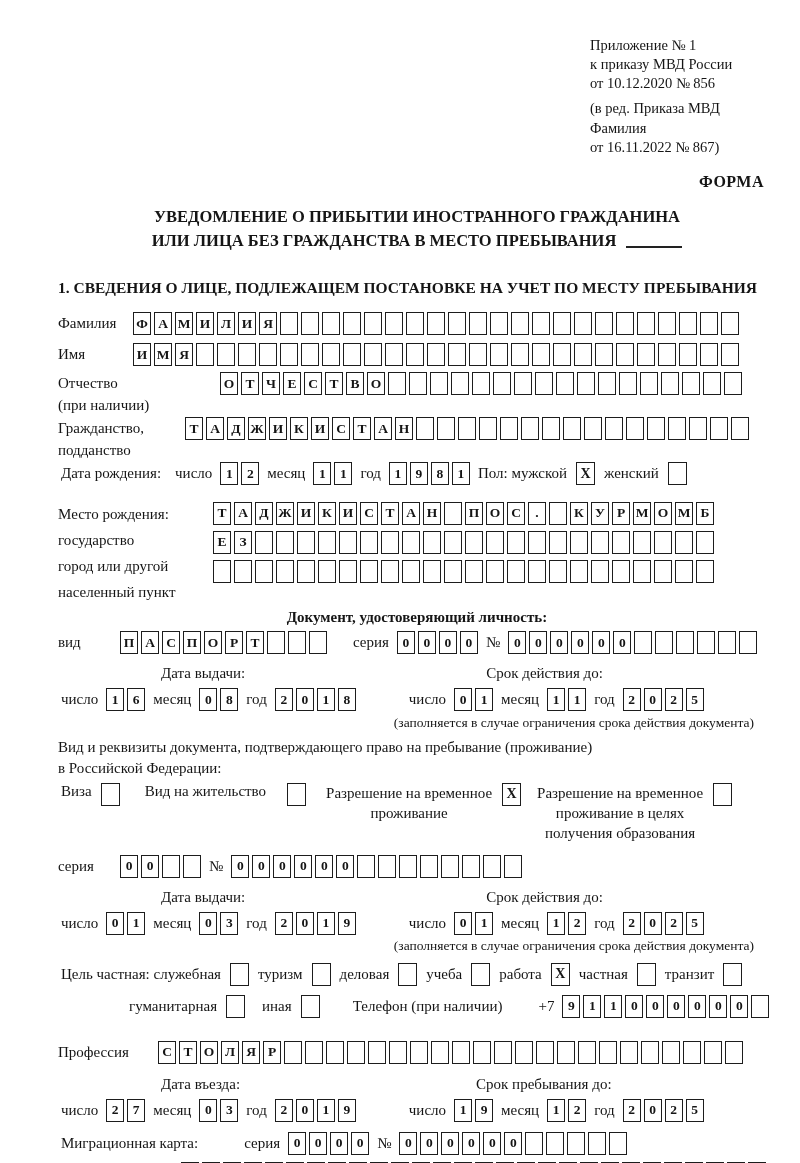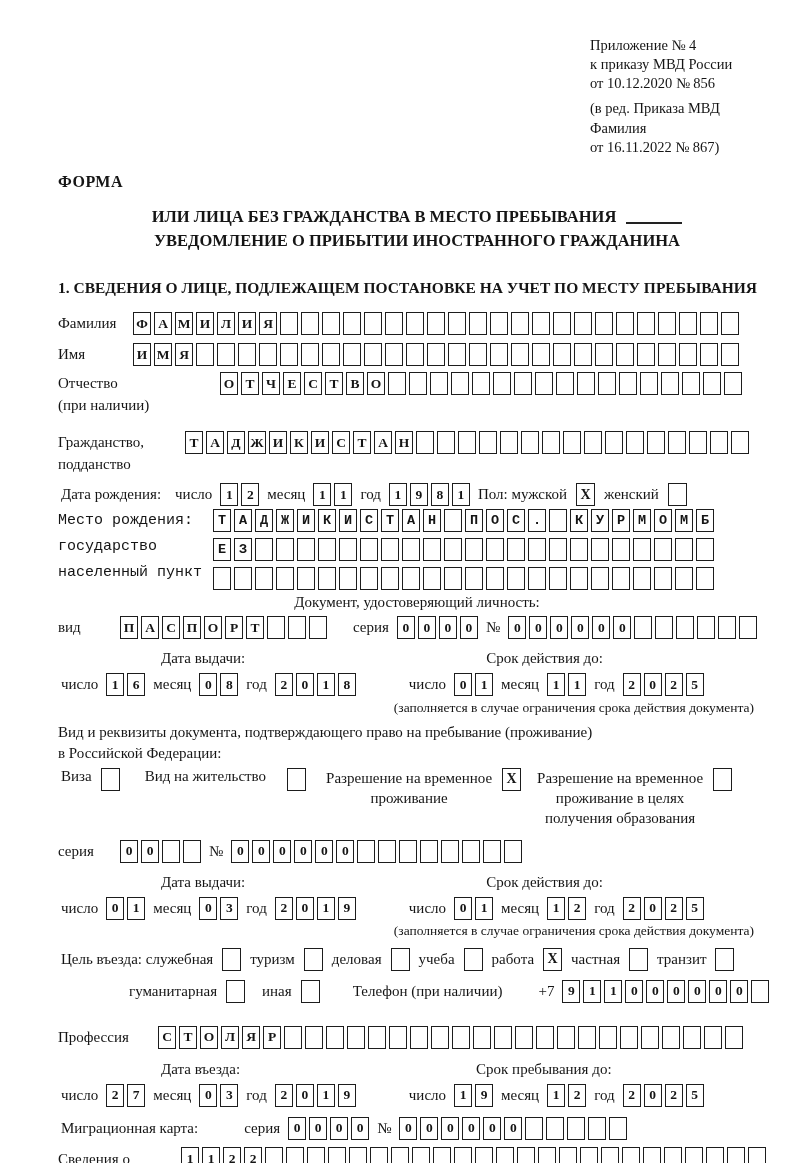--- a/index.html
+++ b/index.html
@@ -6,21 +6,21 @@
   body{
     width:800px;height:1163px;background:#ffffff;color:#151515;
     font-family:"Liberation Serif","DejaVu Serif",serif;
     -webkit-font-smoothing:antialiased;overflow:hidden;
   }
   .page{padding:36px 24px 0 58px;box-sizing:border-box;}
   
   .hdr{display:flex;flex-direction:column;align-items:flex-end;}
   .hdr-inner{width:186px;text-align:left;font-size:14.5px;line-height:1.32;}
   .hdr-ed{margin-top:6px;}
-  .forma{font-weight:700;font-size:16px;padding-right:12px;margin-top:16px;letter-spacing:.5px;}
+  .forma{font-weight:700;font-size:16px;text-align:right;padding-right:12px;margin-top:16px;letter-spacing:.5px;}
   
   .title{font-weight:700;font-size:16.5px;text-align:center;margin-top:14px;line-height:1.45;}
   .blank{display:inline-block;width:56px;border-bottom:2px solid #222;margin-left:10px;transform:translateY(2px);}
   .sec1{font-weight:700;font-size:15.5px;margin-top:26px;margin-bottom:14px;}
   
   .fline{display:flex;align-items:center;margin-top:5px;min-height:26px;flex-wrap:nowrap;}
   .fline.top{align-items:flex-start;}
   .lbl,.txt{font-size:15px;white-space:nowrap;}
   .lbl{display:inline-block;flex:0 0 auto;}
   .txt{margin:0 3px;flex:0 0 auto;}
@@ -30,50 +30,50 @@
   .cell{
     width:16px;height:21px;border:1.5px solid #1d1d1d;background:#fff;
     display:inline-flex;align-items:center;justify-content:center;
     font-size:13.5px;font-weight:700;flex:0 0 auto;
   }
   .cbx{
     width:17px;height:21px;border:1.5px solid #1d1d1d;background:#fff;
     display:inline-flex;align-items:center;justify-content:center;
     font-size:14px;font-weight:700;margin:0 6px;flex:0 0 auto;
   }
-  .chead{font-weight:400;font-size:15px;text-align:center;margin-top:6px;}
+  .chead{font-weight:700;font-size:15px;text-align:center;margin-top:6px;}
   .note{font-size:13.5px;margin-top:2px;}
   .note.right{text-align:right;padding-right:22px;}
   .plain{font-size:15px;margin-top:7px;}
   .block{display:flex;margin-top:6px;}
   .blk-labels{flex:0 0 auto;font-size:15px;line-height:26px;}
   .blk-rows{display:flex;flex-direction:column;gap:6px;padding-top:1px;}
 </style>
 </head>
 <body>
 
 <div class="page">
 
   <div class="hdr">
     <div class="hdr-inner">
-      <div>Приложение № 4</div>
+      <div>Приложение № 1</div>
       <div>к приказу МВД России</div>
       <div>от 10.12.2020 № 856</div>
       <div class="hdr-ed">(в ред. Приказа МВД Фамилия</div>
       <div>от 16.11.2022 № 867)</div>
     </div>
   </div>
 
   <div class="forma">ФОРМА</div>
 
   <div class="title">
+    <div>УВЕДОМЛЕНИЕ О ПРИБЫТИИ ИНОСТРАННОГО ГРАЖДАНИНА</div>
     <div>
       <span>ИЛИ ЛИЦА БЕЗ ГРАЖДАНСТВА В МЕСТО ПРЕБЫВАНИЯ</span><span class="blank"></span>
     </div>
-    <div>УВЕДОМЛЕНИЕ О ПРИБЫТИИ ИНОСТРАННОГО ГРАЖДАНИНА</div>
   </div>
 
   <div class="sec1">1. СВЕДЕНИЯ О ЛИЦЕ, ПОДЛЕЖАЩЕМ ПОСТАНОВКЕ НА УЧЕТ ПО МЕСТУ ПРЕБЫВАНИЯ</div>
 
   <div id="form-root">
       <div class="fline" style="margin-top: 0px;">
         <span class="lbl" style="min-width: 70px;">Фамилия</span>
         <span class="cells">
           <span class="cell">Ф</span>
           <span class="cell">А</span>
@@ -164,21 +164,21 @@
           <span class="cell"></span>
           <span class="cell"></span>
           <span class="cell"></span>
           <span class="cell"></span>
           <span class="cell"></span>
           <span class="cell"></span>
           <span class="cell"></span>
         </span>
       </div>
       <div class="plain" style="margin-top: 0px;">(при наличии)</div>
-      <div class="fline" style="margin-top: 16px; align-items: center;">
+      <div class="fline" style="margin-top: 2px; align-items: center;">
         <span class="lbl" style="min-width: 122px;">Гражданство,</span>
         <span class="cells">
           <span class="cell">Т</span>
           <span class="cell">А</span>
           <span class="cell">Д</span>
           <span class="cell">Ж</span>
           <span class="cell">И</span>
           <span class="cell">К</span>
           <span class="cell">И</span>
           <span class="cell">С</span>
@@ -197,21 +197,21 @@
           <span class="cell"></span>
           <span class="cell"></span>
           <span class="cell"></span>
           <span class="cell"></span>
           <span class="cell"></span>
           <span class="cell"></span>
           <span class="cell"></span>
         </span>
       </div>
       <div class="plain" style="margin-top: 0px;">подданство</div>
-      <div class="fline" style="margin-top: 9px;">
+      <div class="fline" style="margin-top: 2px;">
         <span class="txt">Дата рождения:</span>
         <span class="gapseg" style="width: 8px;"></span>
         <span class="txt">число</span>
         <span class="cells">
           <span class="cell">1</span>
           <span class="cell">2</span>
         </span>
         <span class="txt">месяц</span>
         <span class="cells">
           <span class="cell">1</span>
@@ -222,24 +222,25 @@
           <span class="cell">1</span>
           <span class="cell">9</span>
           <span class="cell">8</span>
           <span class="cell">1</span>
         </span>
         <span class="txt">Пол: мужской</span>
         <span class="cbx">X</span>
         <span class="txt">женский</span>
         <span class="cbx"></span>
       </div>
-      <div class="block" style="margin-top: 0; font-family: Liberation Mono, monospace;">
+      <div class="block" style="margin-top: 14px;">
         <div class="blk-labels" style="width: 150px;">
           <div>Место рождения:</div>
           <div>государство</div>
+          <div>город или другой</div>
           <div>населенный пункт</div>
         </div>
         <div class="blk-rows">
           <span class="cells">
             <span class="cell">Т</span>
             <span class="cell">А</span>
             <span class="cell">Д</span>
             <span class="cell">Ж</span>
             <span class="cell">И</span>
             <span class="cell">К</span>
@@ -486,21 +487,21 @@
         <span class="txt">год</span>
         <span class="cells">
           <span class="cell">2</span>
           <span class="cell">0</span>
           <span class="cell">2</span>
           <span class="cell">5</span>
         </span>
       </div>
       <div class="note right">(заполняется в случае ограничения срока действия документа)</div>
       <div class="fline" style="margin-top: 7px;">
-        <span class="txt">Цель въезда: служебная</span>
+        <span class="txt">Цель частная: служебная</span>
         <span class="cbx"></span>
         <span class="txt">туризм</span>
         <span class="cbx"></span>
         <span class="txt">деловая</span>
         <span class="cbx"></span>
         <span class="txt">учеба</span>
         <span class="cbx"></span>
         <span class="txt">работа</span>
         <span class="cbx">X</span>
         <span class="txt">частная</span>

